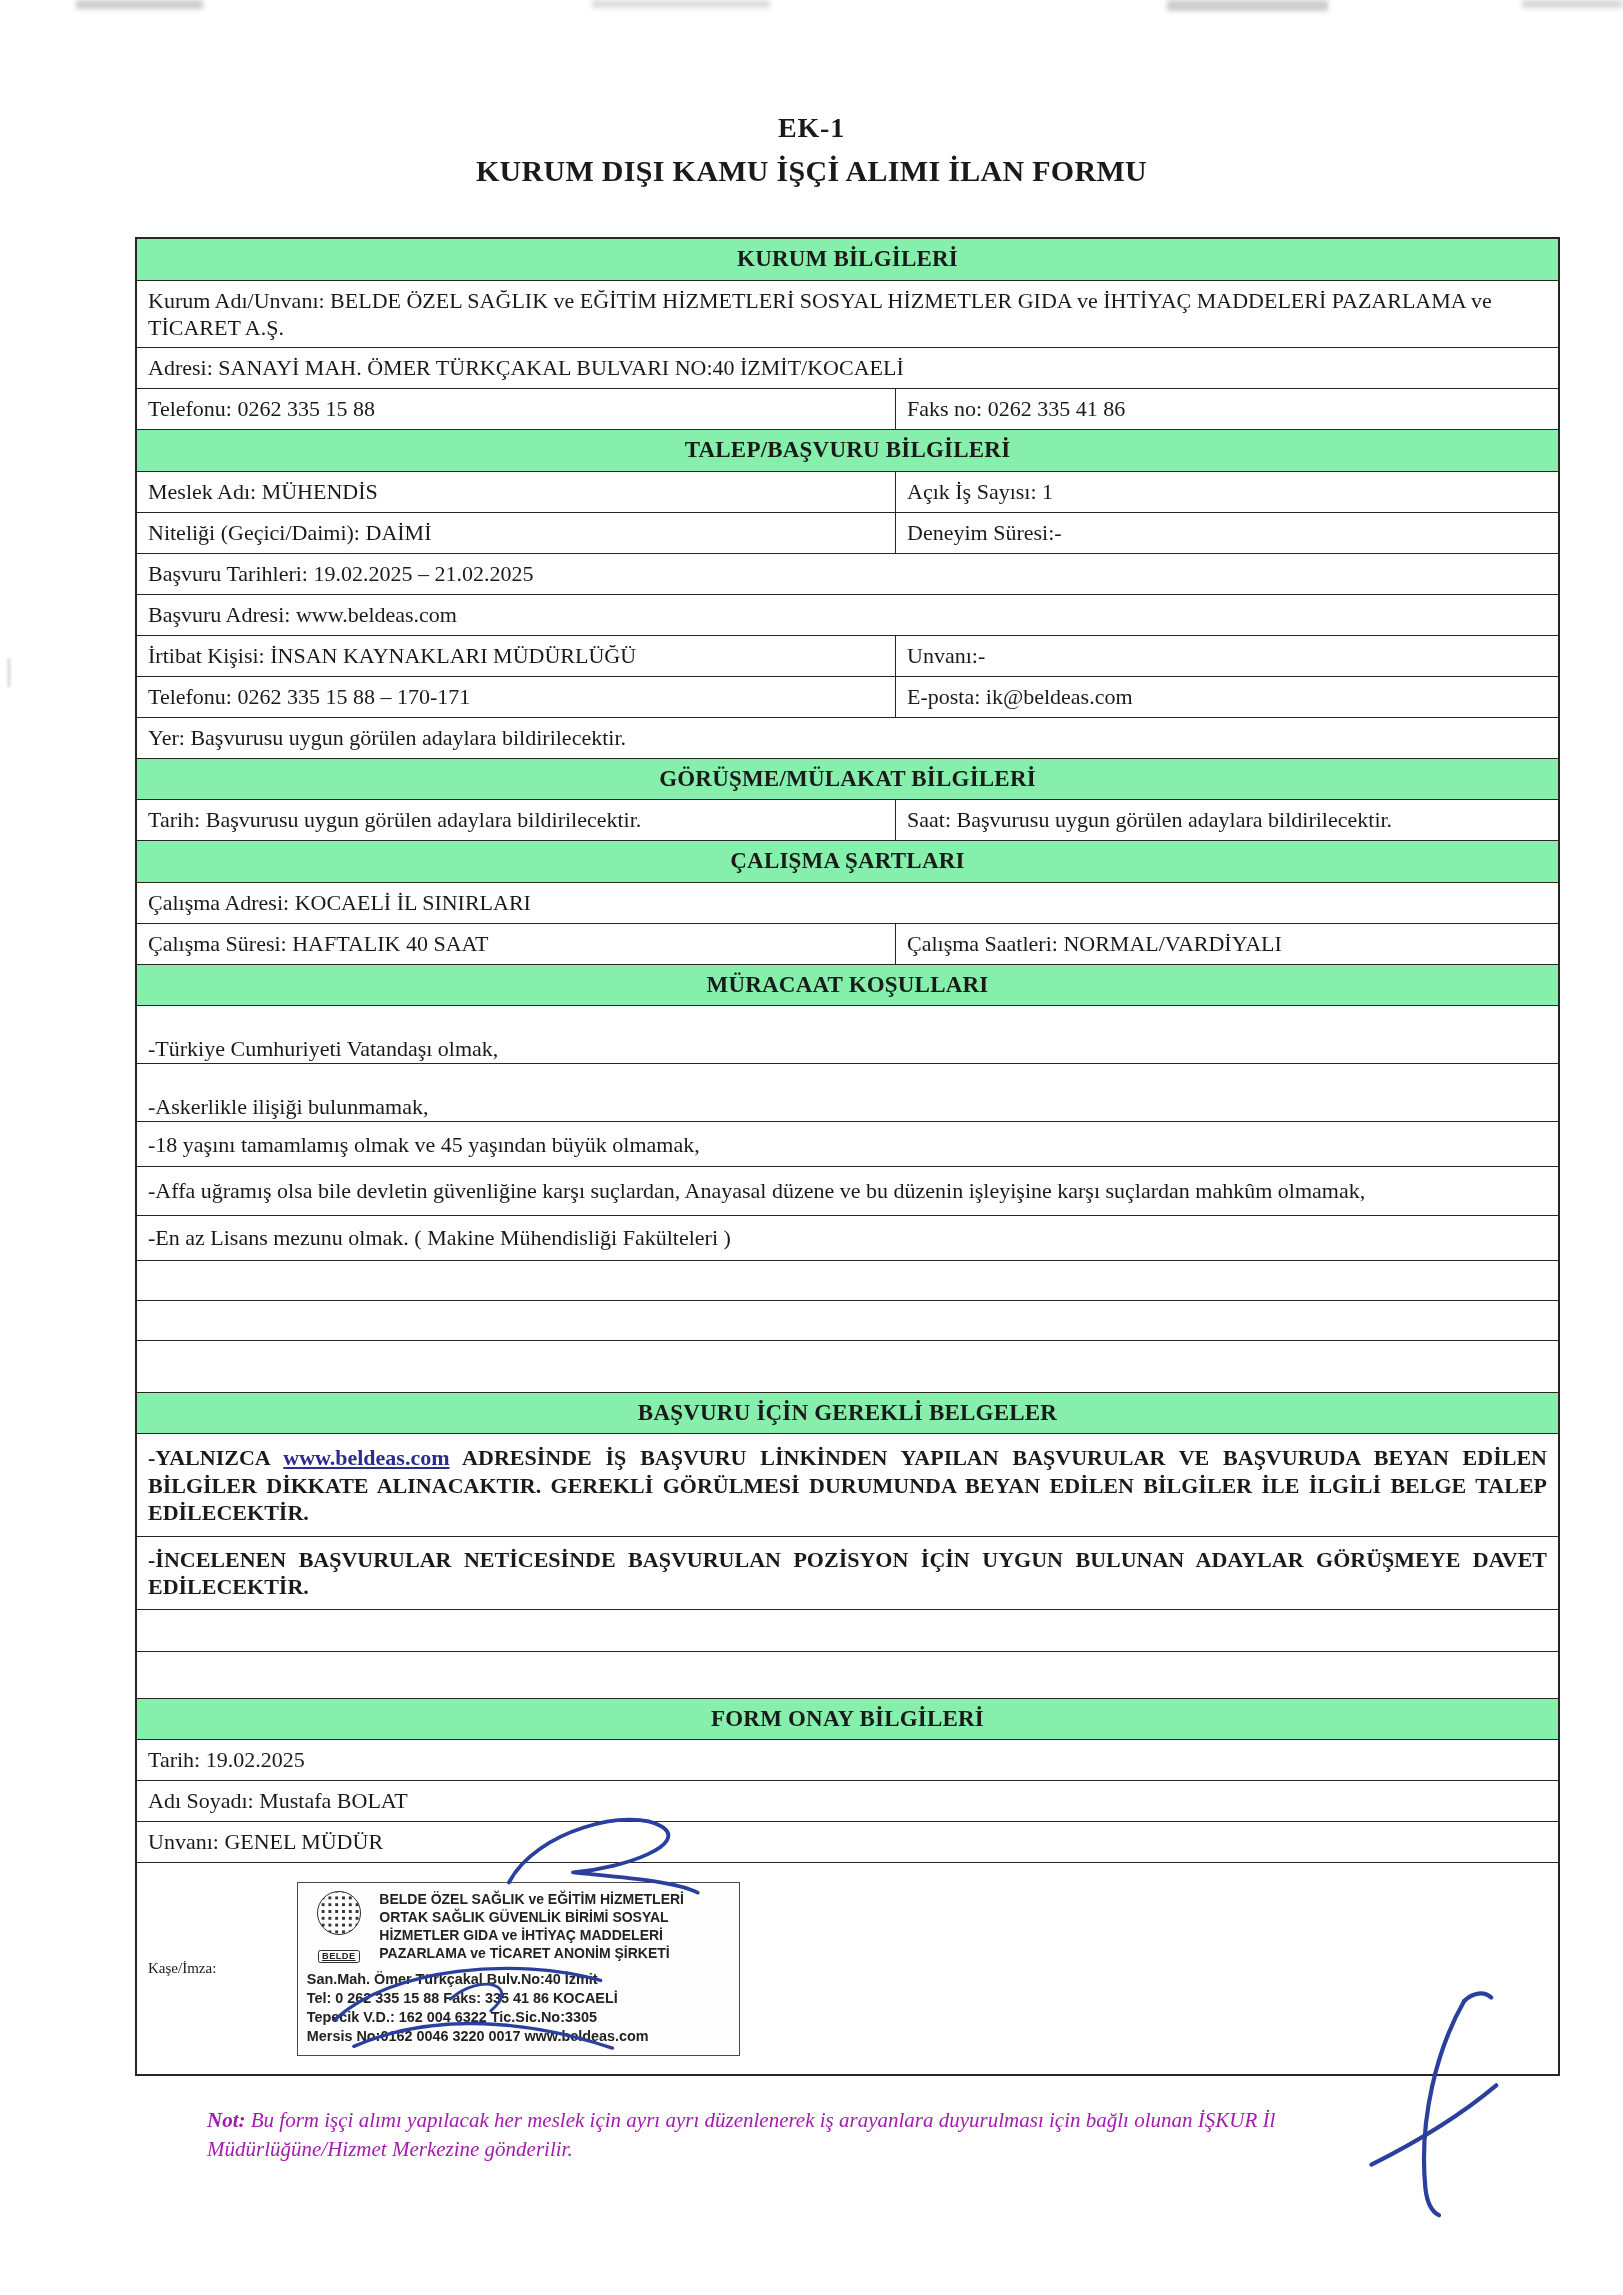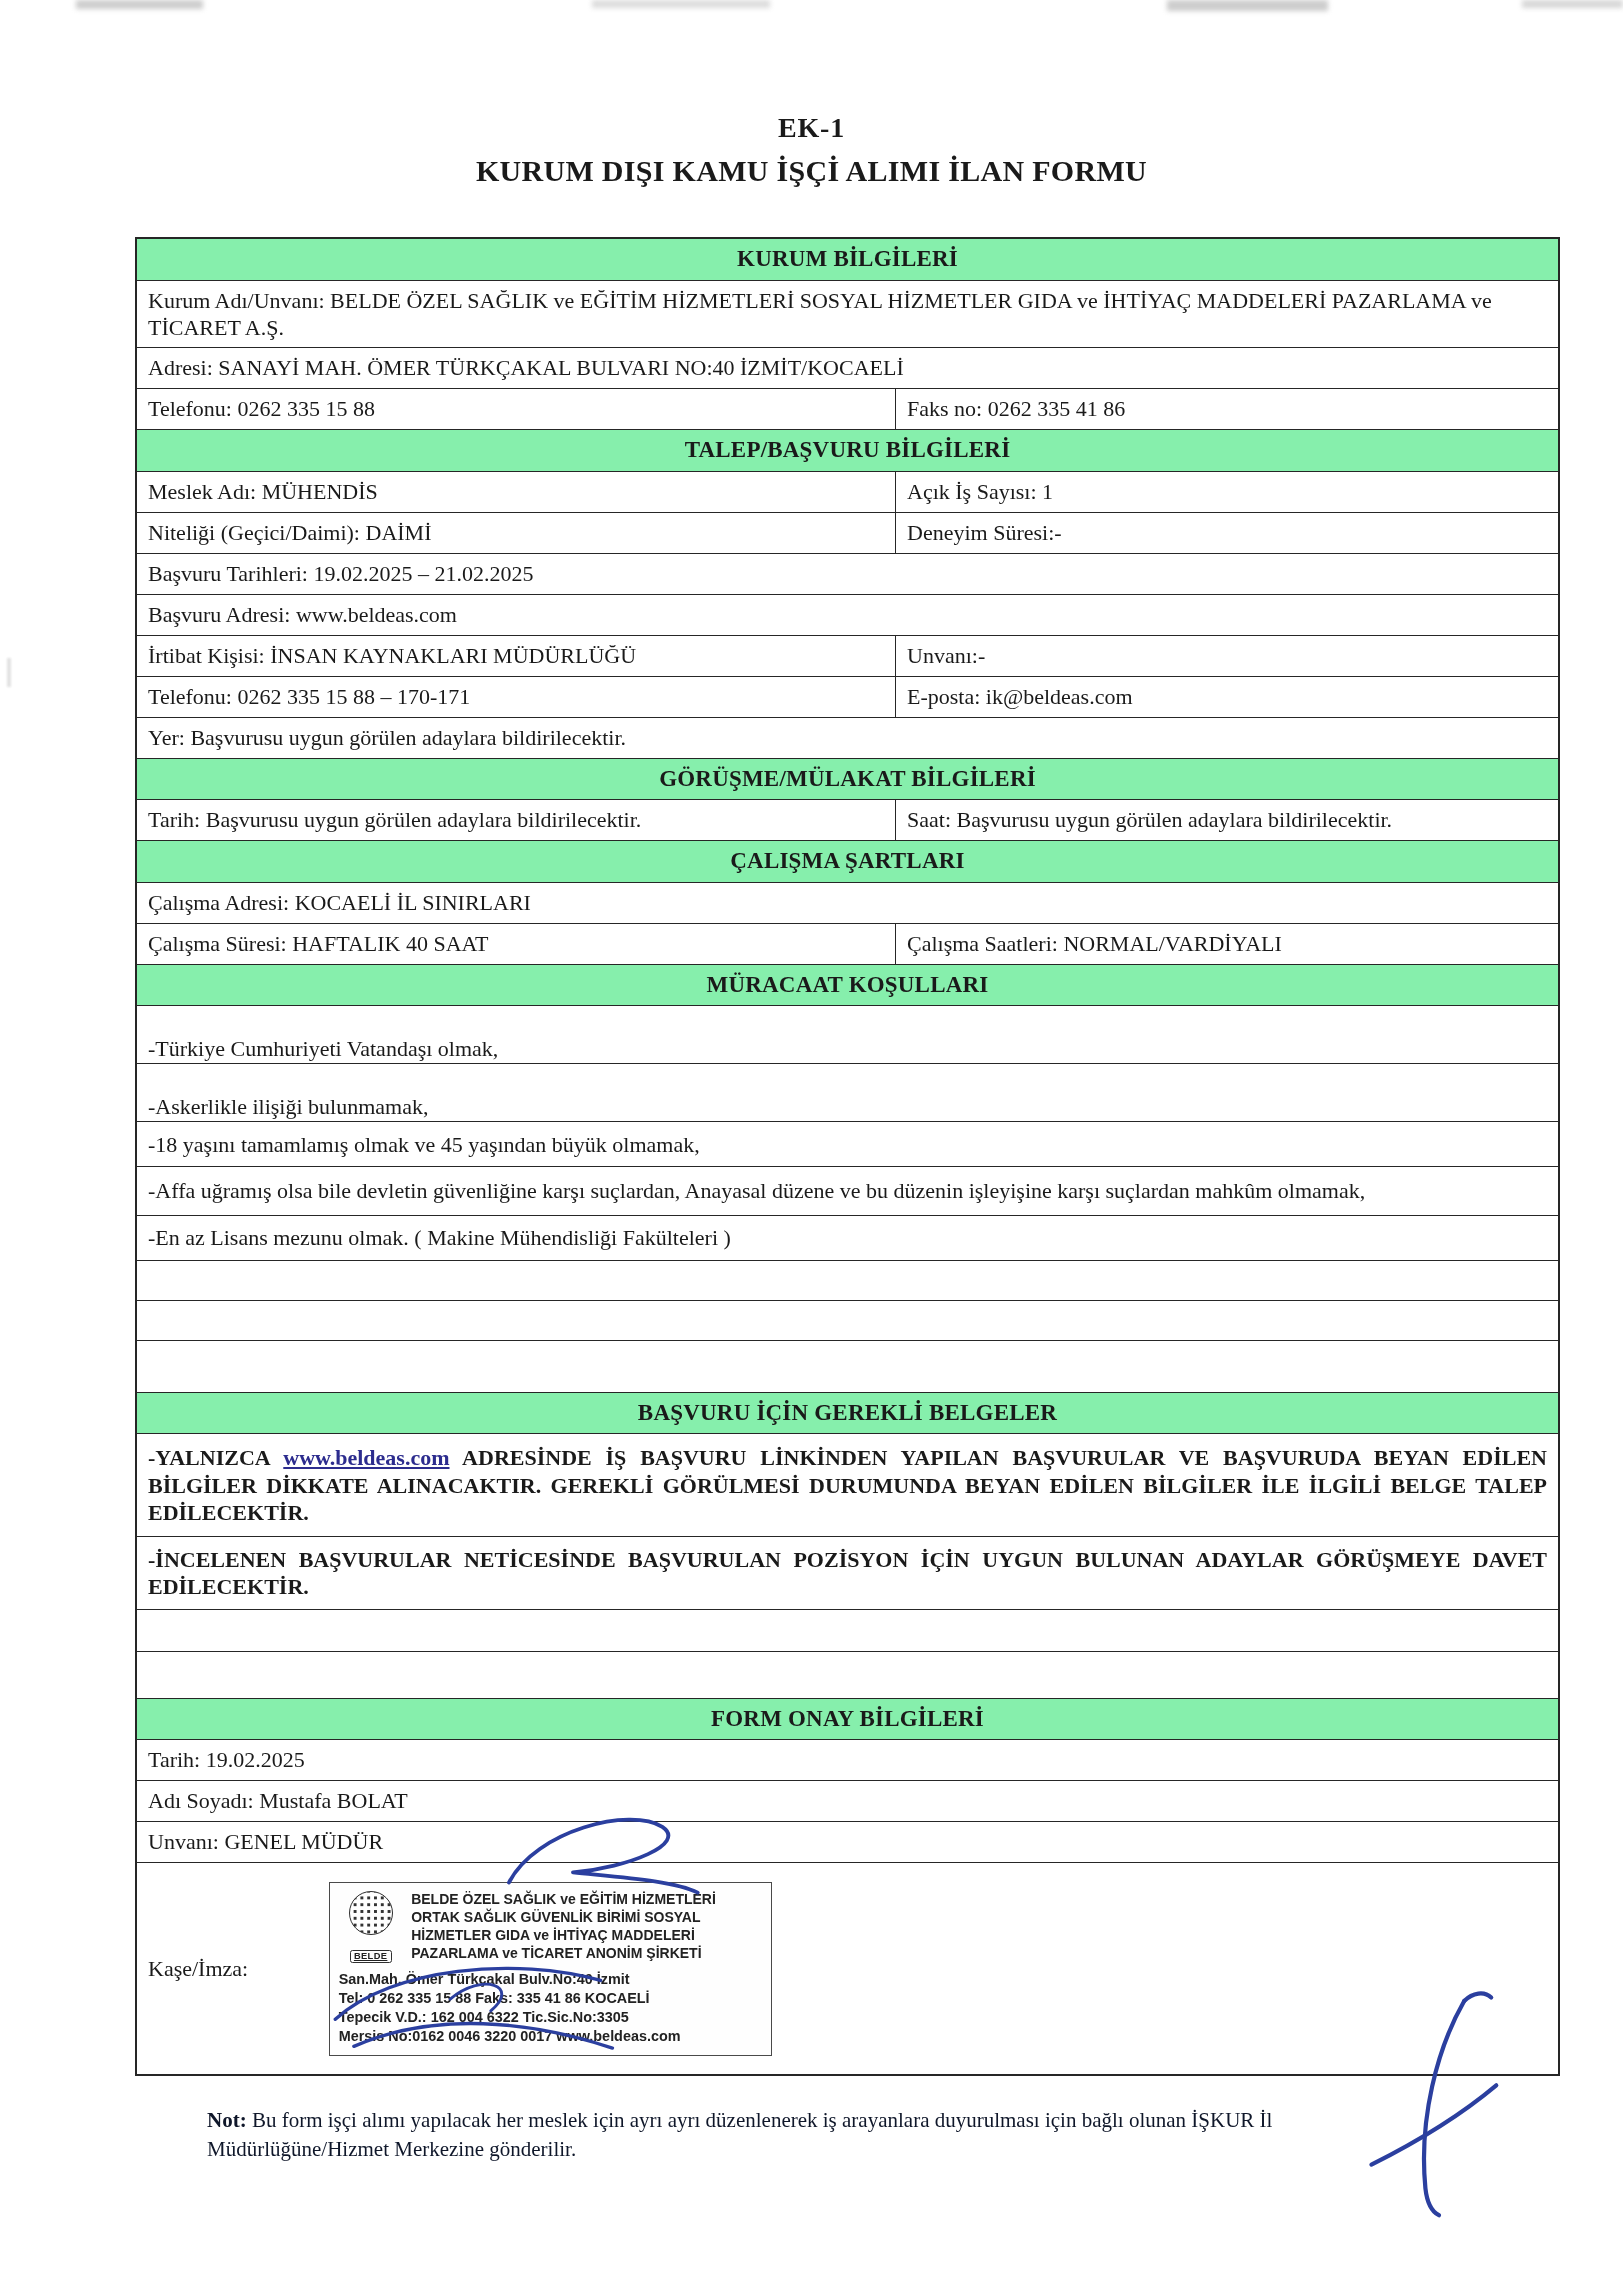--- a/index.html
+++ b/index.html
@@ -42,21 +42,21 @@
   .cell.c2 { flex:1; }
   .row.pad15 { padding-top:12.7px; padding-bottom:1px;margin-top:16px; }
   .row.pad10 { padding-top:8.5px; padding-bottom:8.5px; }
   .row.pad12 { padding-top:10px; padding-bottom:10px; }
   .row.bold  { font-weight:700; text-align:justify; }
   .row.e1 { min-height:40px; } .row.e2 { min-height:52px; }
   .row.e3 { min-height:42px; } .row.e4 { min-height:47px; }
   .link { text-decoration:underline; color:#2c2c8e; text-transform:none; }
 
   .kase-row { height:211px; display:flex; align-items:center; position:relative; }
-  .kase-label { font-size:22px; }
+  .kase-label { font-size:15px; }
 
   .stamp {
     margin-left:81px; width:443px; border:1.7px solid #4a4a4a;
     background:#fefefe; padding:6.8px 8.5px 8.5px 8.5px;
     font-family:"Liberation Sans","DejaVu Sans",sans-serif;
     font-weight:700; color:#222;
   }
   .stamp-top { display:flex; gap:8.5px; }
   .stamp-logo { width:64px; flex:none; text-align:center; }
   .logo-circle {
@@ -67,21 +67,21 @@
   }
   .logo-belde {
     display:inline-block; border:1.7px solid #2f2f2f; border-radius:2.5px;
     font-size:9.3px; padding:0 3.4px; letter-spacing:0.4px;text-decoration:underline;
   }
   .stamp-lines { font-size:14px; line-height:1.28; padding-top:1.7px; }
   .stamp-address { font-size:14.4px; line-height:1.32; margin-top:5px; }
 
   .footer-note {
     margin:30px 0 16px 207px; width:1226px;
-    font-size:21px; line-height:1.35; color:#0f172a;
+    font-size:21px; font-style:italic; line-height:1.35; color:#a21caf;
   }
   .footer-note .note-label { font-weight:700; }
 
   .sig { position:absolute; pointer-events:none; }
   .sig path { fill:none; stroke:#2b3f9f; stroke-linecap:round; stroke-linejoin:round; }
 </style>
 </head>
 <body>
 
 <div class="scan-artifact a1"></div>

